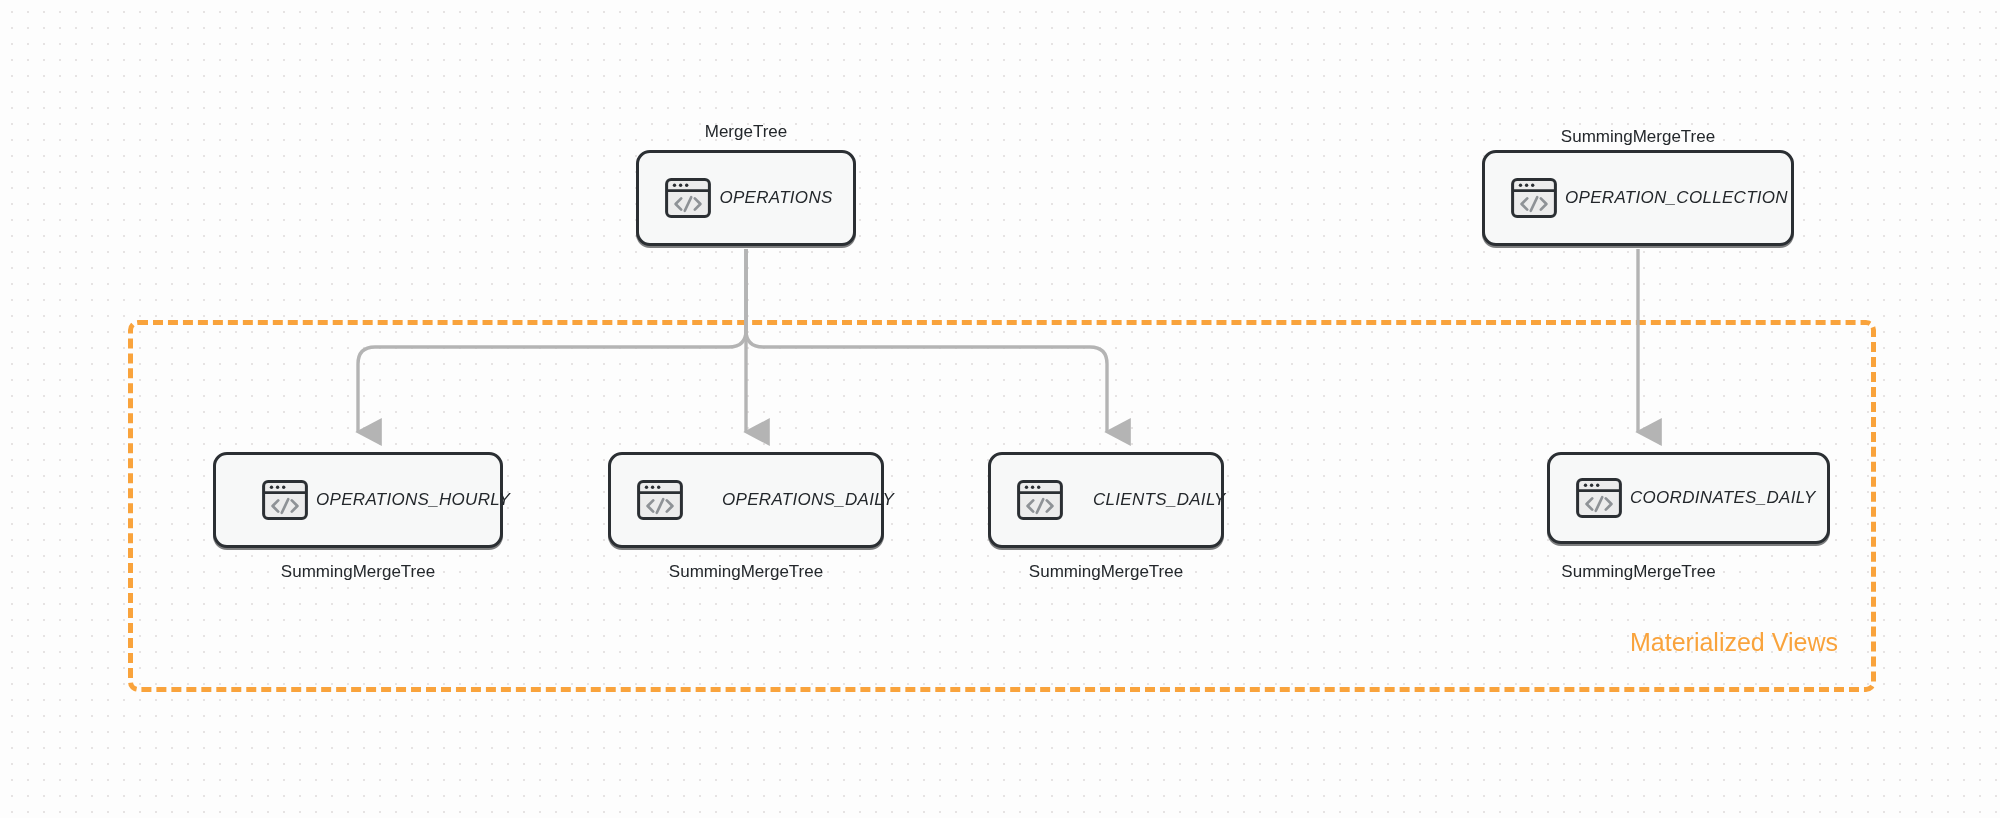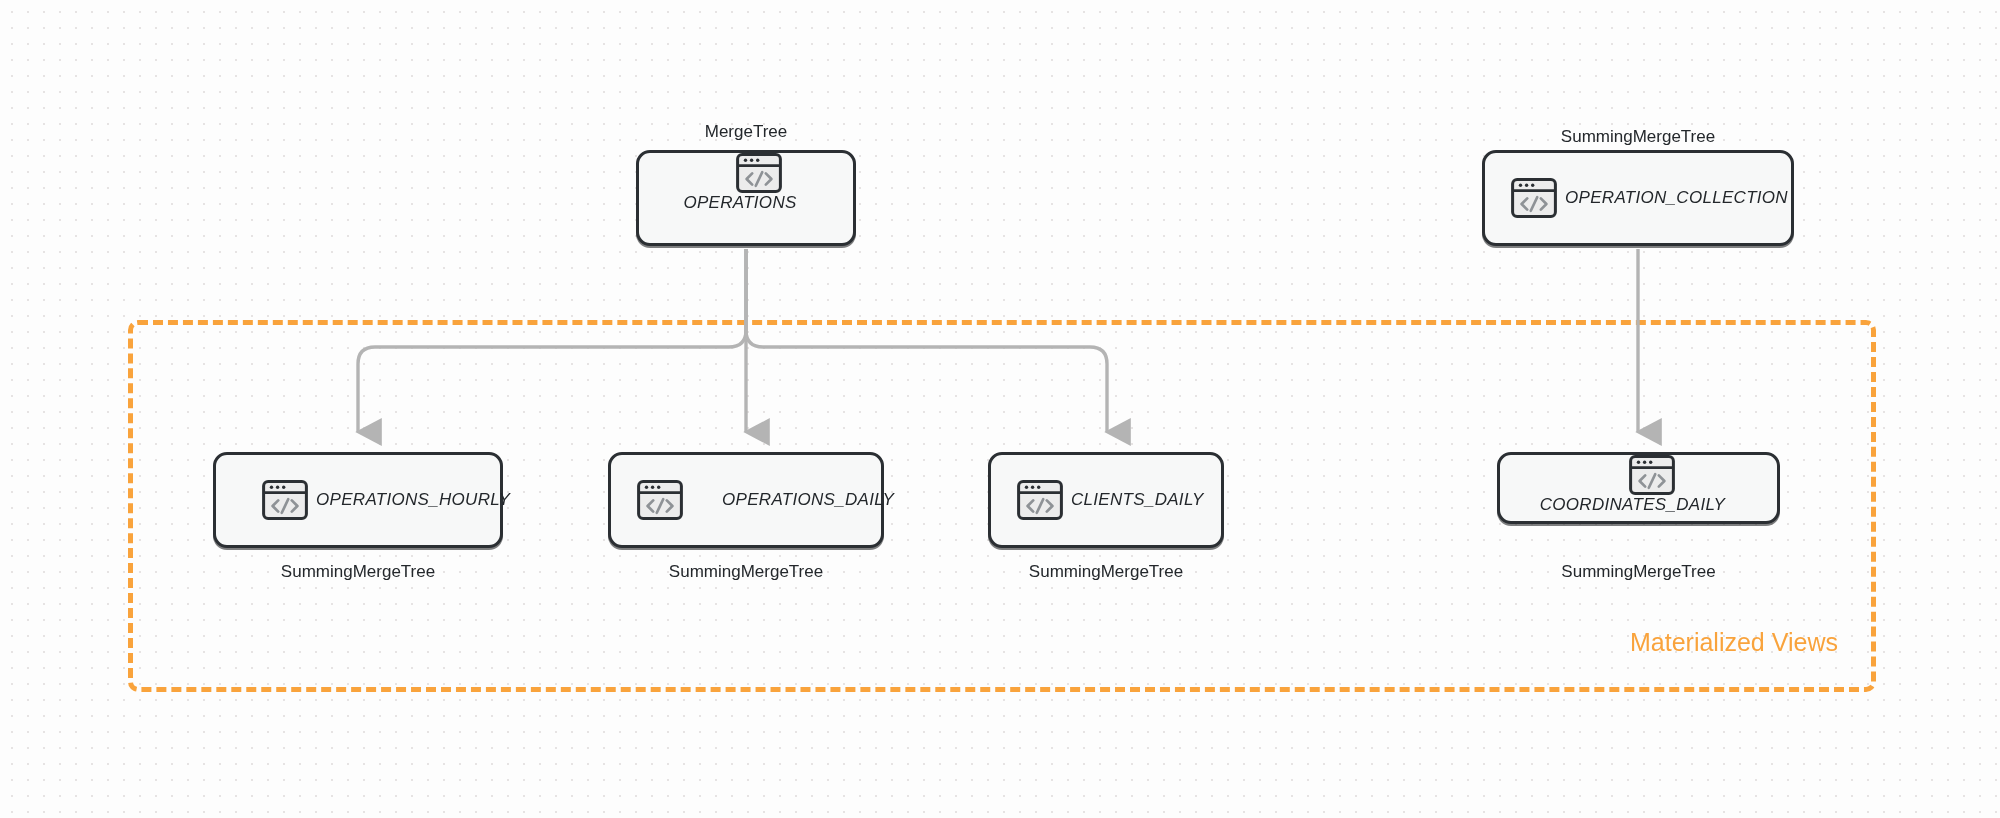--- a/index.html
+++ b/index.html
@@ -93,21 +93,21 @@
     <path d="M 746 249 L 746 330 Q 746 347 729 347 L 375 347 Q 358 347 358 364 L 358 432" fill="none" stroke="#b4b4b4" stroke-width="3.4" stroke-linecap="butt" marker-end="url(#arrowhead)"></path>
 
     <path d="M 746 249 L 746 432" fill="none" stroke="#b4b4b4" stroke-width="3.4" stroke-linecap="butt" marker-end="url(#arrowhead)"></path>
 
     <path d="M 746 249 L 746 330 Q 746 347 763 347 L 1090 347 Q 1107 347 1107 364 L 1107 432" fill="none" stroke="#b4b4b4" stroke-width="3.4" stroke-linecap="butt" marker-end="url(#arrowhead)"></path>
 
     <path d="M 1638 249 L 1638 432" fill="none" stroke="#b4b4b4" stroke-width="3.4" stroke-linecap="butt" marker-end="url(#arrowhead)"></path>
   </svg>
 
   <div id="node-layer">
-      <div class="node" style="left: 636px; top: 150px; width: 220px; height: 96px; flex-direction: column;">
+      <div class="node" style="left: 636px; top: 150px; width: 220px; height: 96px;">
         <span class="node-icon"><svg viewBox="0 0 46 40" width="46" height="40">
             <rect x="1.6" y="1.6" width="42.8" height="36.8" rx="4.5" ry="4.5" fill="#ececec" stroke="#2b2f33" stroke-width="3"></rect>
             <path d="M 1.6 12.6 L 44.4 12.6" stroke="#2b2f33" stroke-width="2.6"></path>
             <circle cx="9.5" cy="7.2" r="1.7" fill="#2b2f33"></circle>
             <circle cx="15.6" cy="7.2" r="1.7" fill="#2b2f33"></circle>
             <circle cx="21.7" cy="7.2" r="1.7" fill="#2b2f33"></circle>
             <path d="M 16.2 20.4 L 10.6 26 L 16.2 31.6" fill="none" stroke="#8e9296" stroke-width="2.7" stroke-linecap="round" stroke-linejoin="round"></path>
             <path d="M 29.8 20.4 L 35.4 26 L 29.8 31.6" fill="none" stroke="#8e9296" stroke-width="2.7" stroke-linecap="round" stroke-linejoin="round"></path>
             <path d="M 26.2 19.2 L 19.8 32.8" fill="none" stroke="#8e9296" stroke-width="2.7" stroke-linecap="round"></path>
           </svg></span>
@@ -149,35 +149,35 @@
             <circle cx="9.5" cy="7.2" r="1.7" fill="#2b2f33"></circle>
             <circle cx="15.6" cy="7.2" r="1.7" fill="#2b2f33"></circle>
             <circle cx="21.7" cy="7.2" r="1.7" fill="#2b2f33"></circle>
             <path d="M 16.2 20.4 L 10.6 26 L 16.2 31.6" fill="none" stroke="#8e9296" stroke-width="2.7" stroke-linecap="round" stroke-linejoin="round"></path>
             <path d="M 29.8 20.4 L 35.4 26 L 29.8 31.6" fill="none" stroke="#8e9296" stroke-width="2.7" stroke-linecap="round" stroke-linejoin="round"></path>
             <path d="M 26.2 19.2 L 19.8 32.8" fill="none" stroke="#8e9296" stroke-width="2.7" stroke-linecap="round"></path>
           </svg></span>
         <span class="node-label">OPERATIONS_DAILY</span>
       </div>
       <div class="node-caption" style="left: 608px; top: 562px; width: 276px;">SummingMergeTree</div>
-      <div class="node" style="left: 988px; top: 452px; width: 236px; height: 96px;">
+      <div class="node" style="left: 988px; top: 452px; width: 236px; height: 96px; gap: 22px;">
         <span class="node-icon"><svg viewBox="0 0 46 40" width="46" height="40">
             <rect x="1.6" y="1.6" width="42.8" height="36.8" rx="4.5" ry="4.5" fill="#ececec" stroke="#2b2f33" stroke-width="3"></rect>
             <path d="M 1.6 12.6 L 44.4 12.6" stroke="#2b2f33" stroke-width="2.6"></path>
             <circle cx="9.5" cy="7.2" r="1.7" fill="#2b2f33"></circle>
             <circle cx="15.6" cy="7.2" r="1.7" fill="#2b2f33"></circle>
             <circle cx="21.7" cy="7.2" r="1.7" fill="#2b2f33"></circle>
             <path d="M 16.2 20.4 L 10.6 26 L 16.2 31.6" fill="none" stroke="#8e9296" stroke-width="2.7" stroke-linecap="round" stroke-linejoin="round"></path>
             <path d="M 29.8 20.4 L 35.4 26 L 29.8 31.6" fill="none" stroke="#8e9296" stroke-width="2.7" stroke-linecap="round" stroke-linejoin="round"></path>
             <path d="M 26.2 19.2 L 19.8 32.8" fill="none" stroke="#8e9296" stroke-width="2.7" stroke-linecap="round"></path>
           </svg></span>
         <span class="node-label">CLIENTS_DAILY</span>
       </div>
       <div class="node-caption" style="left: 988px; top: 562px; width: 236px;">SummingMergeTree</div>
-      <div class="node" style="left: 1497px; top: 452px; width: 283px; height: 72px; flex-direction: column;">
+      <div class="node" style="left: 1547px; top: 452px; width: 283px; height: 92px;">
         <span class="node-icon"><svg viewBox="0 0 46 40" width="46" height="40">
             <rect x="1.6" y="1.6" width="42.8" height="36.8" rx="4.5" ry="4.5" fill="#ececec" stroke="#2b2f33" stroke-width="3"></rect>
             <path d="M 1.6 12.6 L 44.4 12.6" stroke="#2b2f33" stroke-width="2.6"></path>
             <circle cx="9.5" cy="7.2" r="1.7" fill="#2b2f33"></circle>
             <circle cx="15.6" cy="7.2" r="1.7" fill="#2b2f33"></circle>
             <circle cx="21.7" cy="7.2" r="1.7" fill="#2b2f33"></circle>
             <path d="M 16.2 20.4 L 10.6 26 L 16.2 31.6" fill="none" stroke="#8e9296" stroke-width="2.7" stroke-linecap="round" stroke-linejoin="round"></path>
             <path d="M 29.8 20.4 L 35.4 26 L 29.8 31.6" fill="none" stroke="#8e9296" stroke-width="2.7" stroke-linecap="round" stroke-linejoin="round"></path>
             <path d="M 26.2 19.2 L 19.8 32.8" fill="none" stroke="#8e9296" stroke-width="2.7" stroke-linecap="round"></path>
           </svg></span>

